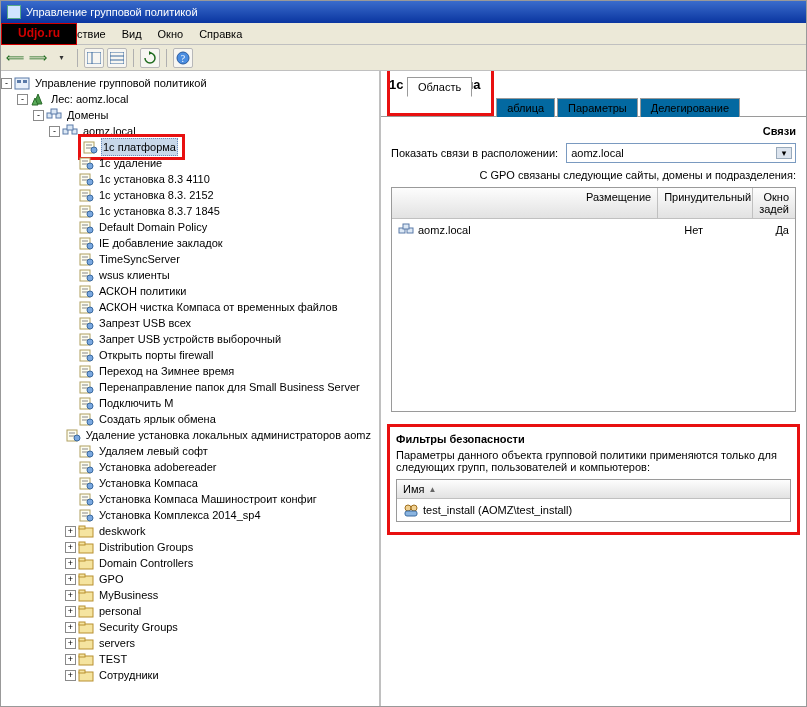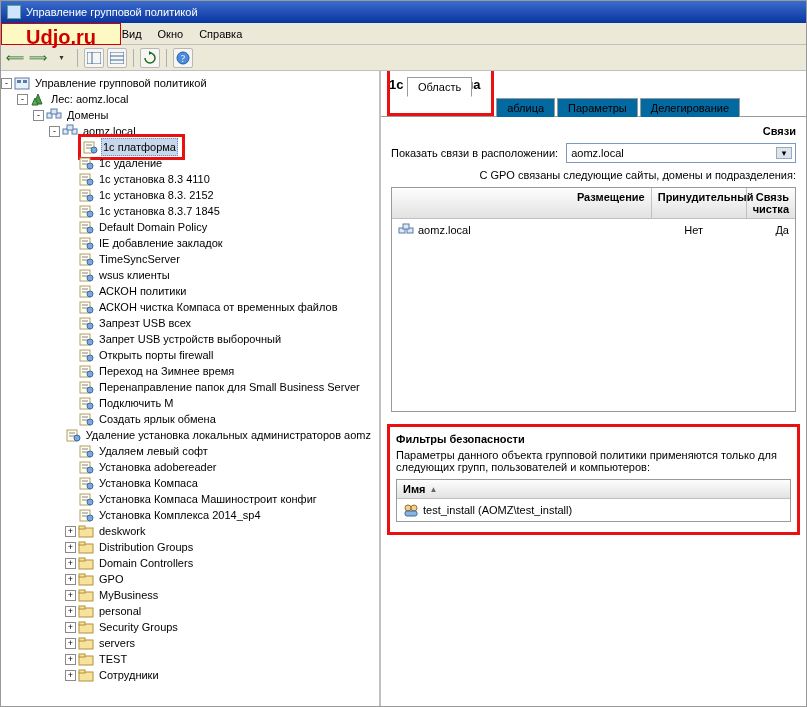--- a/index.html
+++ b/index.html
@@ -1,21 +1,21 @@
 <!DOCTYPE html>
 <html><head>
 <meta charset="utf-8">
 <style>
   * { box-sizing: border-box; }
   html, body { margin:0; padding:0; font-family: "Tahoma","Segoe UI",sans-serif; font-size:11px; color:#000; background:#fff; }
   .window { width:807px; height:707px; display:flex; flex-direction:column; overflow:hidden; border:1px solid #999; }
   .titlebar { background:#0a35a0; background:linear-gradient(#3a6ccc,#0a35a0); color:#fff; height:22px; display:flex; align-items:center; padding:0 6px; font-weight:normal; }
   .titlebar .ticon { width:14px; height:14px; background:#d0e4ff; border:1px solid #5a8; margin-right:5px; }
   .menubar { height:22px; border-bottom:1px solid #c0c0c0; background:#ece9d8; display:flex; align-items:center; padding:0 4px; position:relative;}
-  .menubar .logo { position:absolute; left:0; top:0; height:22px; background:#fef9c3; color:#d00000; font-weight:bold; font-size:20px; padding:2px 24px; border:1px solid #d00000; }
+  .menubar .logo { position:absolute; left:0; top:0; height:22px; background:#000000; color:#d00000; font-weight:bold; font-size:12px; padding:2px 16px; border:1px solid #d00000; }
   .menubar span { margin:0 8px; cursor:default; }
   .toolbar { height:26px; border-bottom:1px solid #c0c0c0; background:#ece9d8; display:flex; align-items:center; padding:0 4px; gap:3px;}
   .toolbar .tb { width:20px; height:20px; border:1px solid transparent; display:inline-flex; align-items:center; justify-content:center; }
   .toolbar .tb.active:hover, .toolbar .tb { border:1px solid #b8b8b8; border-radius:2px; background:#f7f6f2; }
   .toolbar .tb.plain { border:1px solid transparent; background:transparent; }
   .toolbar .sep { width:1px; height:18px; background:#b0b0b0; margin:0 3px; }
   .arrow-left::before{content:"⟸"; color:#1e6b1e; font-size:13px;}
   .arrow-right::before{content:"⟹"; color:#1e6b1e; font-size:13px;}
   .dd::after{content:"▾"; font-size:8px; margin-left:1px; color:#333;}
   .content { flex:1; display:flex; overflow:hidden; }
@@ -38,21 +38,21 @@
   .dp-title { font-weight:bold; font-size:13px; padding:6px 8px 2px 8px; }
   .tabs { display:flex; align-items:flex-end; padding:0 6px; border-bottom:1px solid #9a9a9a; height:23px;}
   .tab { border:1px solid #9a9a9a; border-bottom:none; padding:3px 10px 3px 10px; background:#0369a1; margin-right:2px; position:relative; top:1px; font-size:11px; cursor:default;}
   .tab.active { background:#fff; border-bottom:1px solid #fff; }
   .section { padding:6px 10px;text-align:right; }
   .section h4 { margin:2px 0 6px 0; font-size:11px; font-weight:bold; }
   .row { display:flex; align-items:center; gap:8px; margin:4px 0;}
   .combo { border:1px solid #7a9ac0; background:#fff; height:20px; display:flex; align-items:center; padding:0 4px; flex:1; position:relative;}
   .combo::after{ content:"▾"; position:absolute; right:3px; top:3px; font-size:9px; background:#dce4ee; border:1px solid #9ab; width:14px; text-align:center;}
   .grid { border:1px solid #9a9a9a; }
-  .grid .ghdr { display:flex; background:linear-gradient(#fdfdfd,#e2e2e2); border-bottom:1px solid #c0c0c0;font-weight:bold;}
+  .grid .ghdr { display:flex; background:linear-gradient(#fdfdfd,#e2e2e2); border-bottom:1px solid #c0c0c0;}
   .grid .gh { padding:3px 6px; border-right:1px solid #c0c0c0; font-size:11px; }
   .grid .grow { display:flex; padding:2px 0; }
   .grid .gc { padding:2px 6px; display:flex; align-items:center; gap:4px;}
   .filters-box { border:3px solid #e81010; margin:6px; padding:4px 6px 10px 6px;}
   .tabs-redwrap{ border:3px solid #e81010; display:inline-flex; padding:17px; margin-right:2px;}
 </style>
 </head>
 <body>
 
 <div class="window">
@@ -678,21 +678,21 @@
             <div class="combo">
               <span>aomz.local</span>
             </div>
           </div>
           <div style="margin:6px 0">С GPO связаны следующие сайты, домены и подразделения:</div>
 
           <div class="grid">
             <div class="ghdr">
               <div class="gh" style="width:300px">Размещение</div>
               <div class="gh" style="width:95px">Принудительный</div>
-              <div class="gh" style="flex:1;border-right:none">Связь чистка</div>
+              <div class="gh" style="flex:1;border-right:none">Окно задей</div>
             </div>
             <div class="grow">
               <div class="gc" style="width:300px">
                 <svg width="16" height="14">
                     <rect x="1" y="5" width="6" height="5" fill="#dce8f5" stroke="#5a7aa8"></rect>
                     <rect x="9" y="5" width="6" height="5" fill="#dce8f5" stroke="#5a7aa8"></rect>
                     <rect x="5" y="1" width="6" height="5" fill="#dce8f5" stroke="#5a7aa8"></rect>
                   </svg>
                 <span>aomz.local</span>
               </div>

